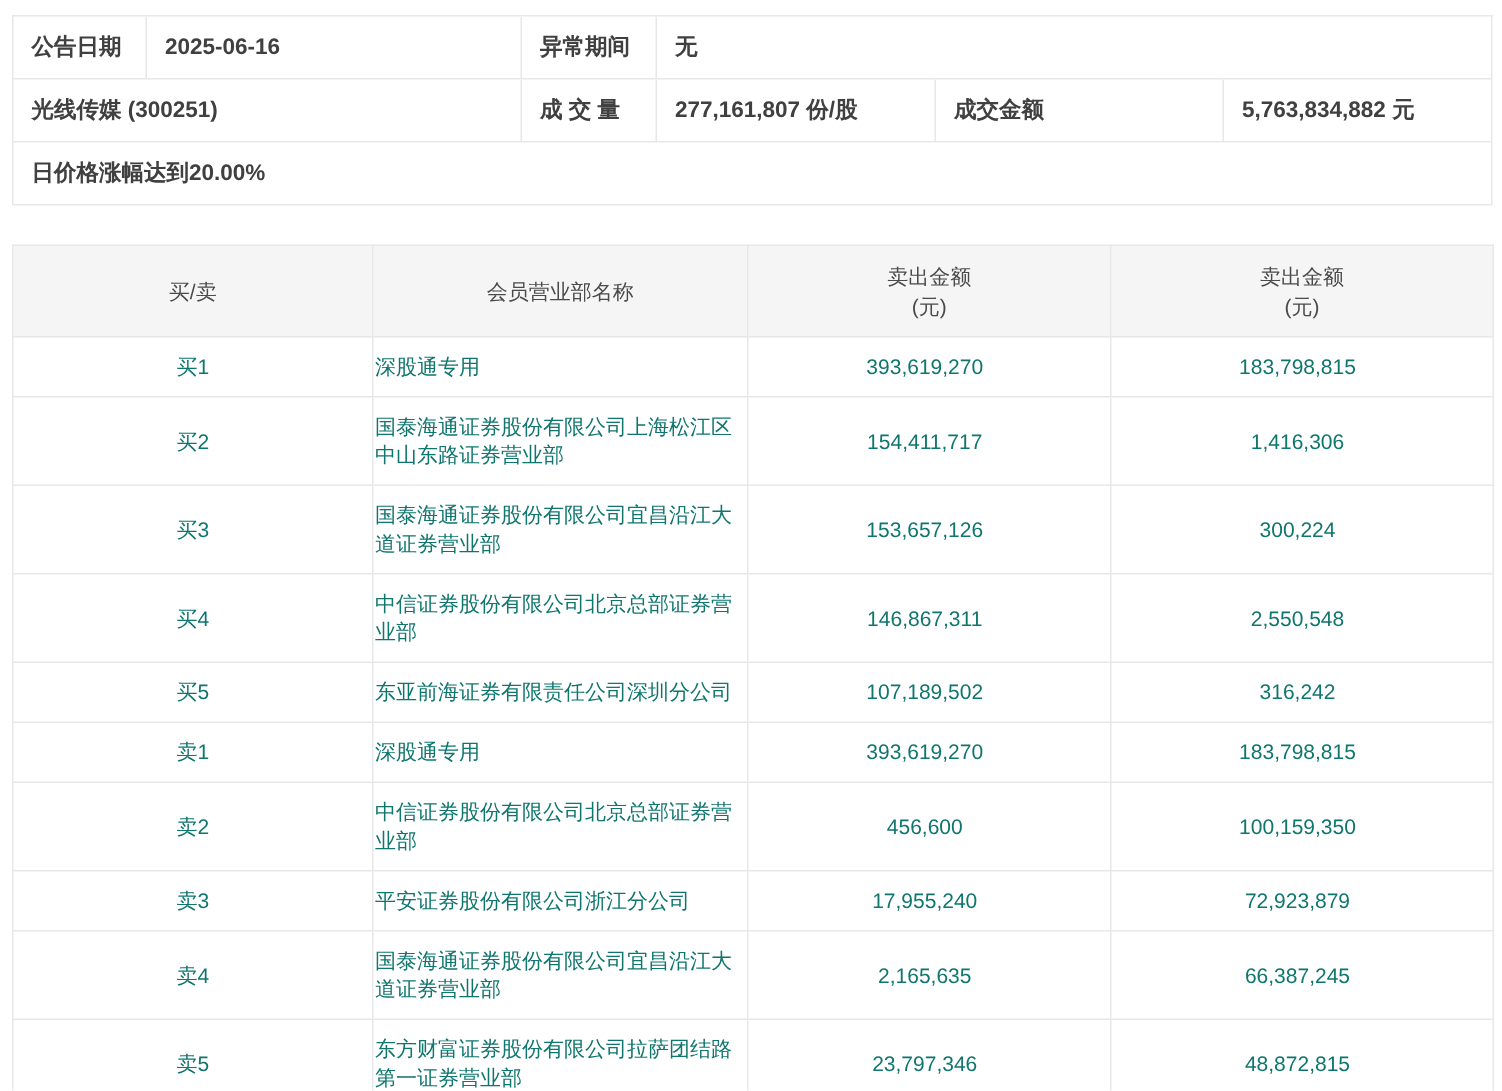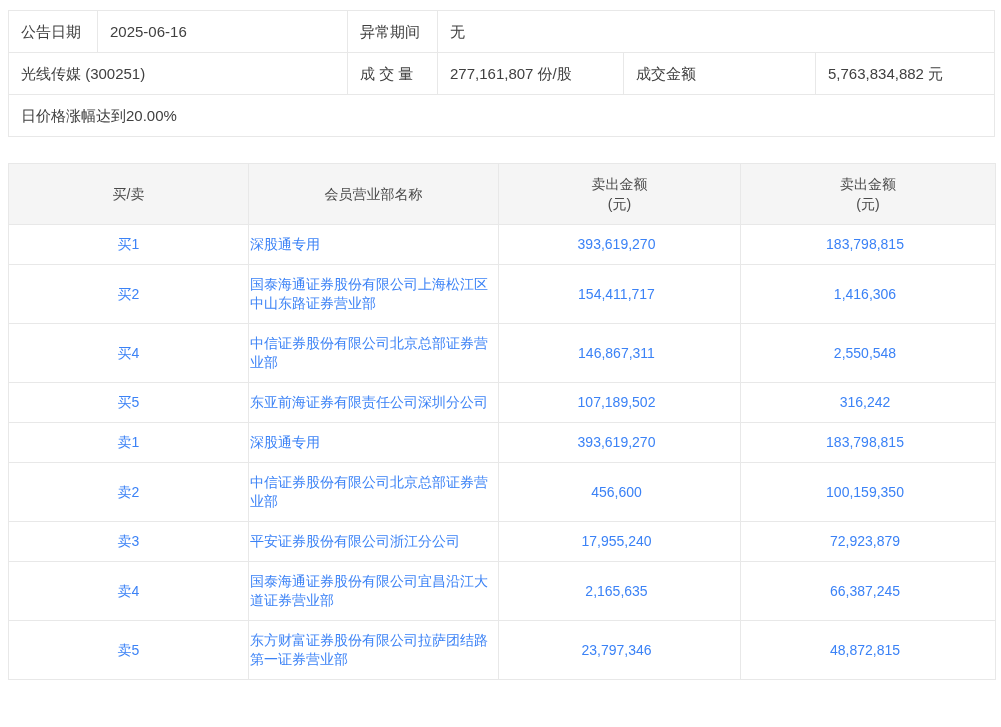--- a/index.html
+++ b/index.html
@@ -14,20 +14,21 @@
   }
   .wrap {
     width: 987px;
     margin: 10px 0 0 8px;
   }
   
   .summary {
     border: 1px solid #e8e8e8;
     border-bottom: none;
     font-size: 15px;
+    font-weight: bold;
   }
   .sum-row {
     display: flex;
     height: 41px;
     line-height: 41px;
     border-bottom: 1px solid #e8e8e8;
     white-space: nowrap;
     overflow: hidden;
   }
   .sum-cell {
@@ -47,21 +48,21 @@
   .lhb {
     margin-top: 26px;
     border-collapse: collapse;
     table-layout: fixed;
     width: 987px;
     font-size: 14px;
   }
   .lhb th, .lhb td {
     border: 1px solid #e8e8e8;
     font-weight: normal;
-    color: #3b82f6;
+    color: #0f766e;
     vertical-align: middle;
   }
   .lhb th {
     background: #f5f5f5;
     height: 58px;
     text-align: center;
     line-height: 20px;
     color: #4a4a4a;
   }
   .lhb td { line-height: 19px; padding: 10px 0; }
@@ -121,20 +122,26 @@
         <td class="c-amt">393,619,270</td>
         <td class="c-amt">183,798,815</td>
       </tr>
       <tr>
         <td class="c-side">买2</td>
         <td class="c-name">国泰海通证券股份有限公司上海松江区中山东路证券营业部</td>
         <td class="c-amt">154,411,717</td>
         <td class="c-amt">1,416,306</td>
       </tr>
       <tr>
+        <td class="c-side">买3</td>
+        <td class="c-name">国泰海通证券股份有限公司宜昌沿江大道证券营业部</td>
+        <td class="c-amt">153,657,126</td>
+        <td class="c-amt">300,224</td>
+      </tr>
+      <tr>
         <td class="c-side">买4</td>
         <td class="c-name">中信证券股份有限公司北京总部证券营业部</td>
         <td class="c-amt">146,867,311</td>
         <td class="c-amt">2,550,548</td>
       </tr>
       <tr>
         <td class="c-side">买5</td>
         <td class="c-name">东亚前海证券有限责任公司深圳分公司</td>
         <td class="c-amt">107,189,502</td>
         <td class="c-amt">316,242</td>

